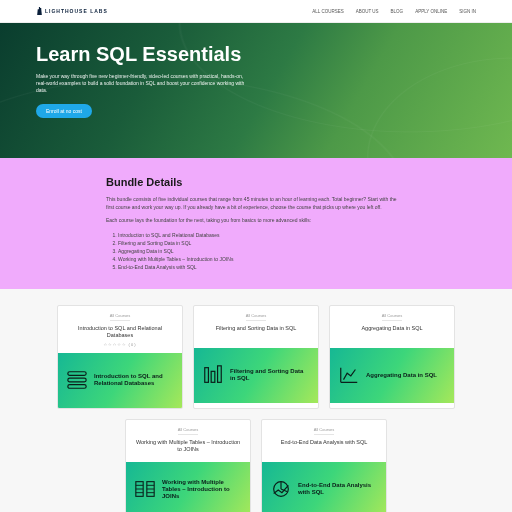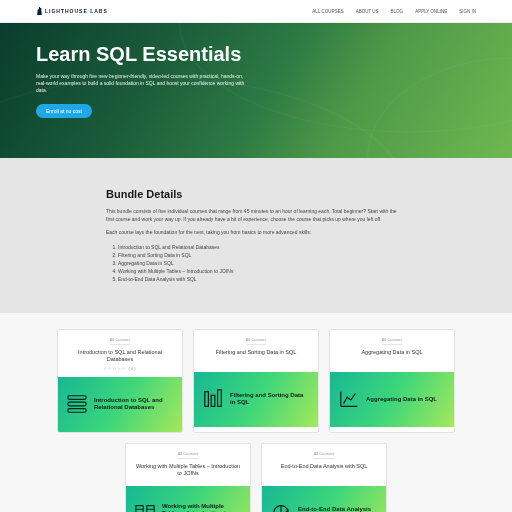--- a/index.html
+++ b/index.html
@@ -8,21 +8,21 @@
 .logo{display:flex;align-items:center;gap:2px}
 .logo-icon{width:7px;height:10px}
 .logo-text{font-weight:700;letter-spacing:1px;font-size:5px;color:#0a1f3a}
 .nav-links{display:flex;gap:12px;font-size:4.5px;color:#555}
 .nav-link{cursor:pointer}
 .hero{background:linear-gradient(120deg,#0a3d2e 0%,#1a5c3a 30%,#2d7a44 52%,#4d9948 68%,#6fb850 100%);padding:20px 36px 40px;color:#fff;position:relative;overflow:hidden}
 .hero::before{content:"";position:absolute;inset:0;background-image:radial-gradient(ellipse 380px 180px at 80% 0%,transparent 60%,rgba(255,255,255,.04) 60.5%,transparent 61%),radial-gradient(ellipse 260px 180px at 100% 100%,transparent 55%,rgba(255,255,255,.04) 55.5%,transparent 56%),radial-gradient(ellipse 420px 200px at 30% 130%,transparent 60%,rgba(255,255,255,.04) 60.5%,transparent 61%);pointer-events:none}
 .hero h1{font-size:20px;font-weight:700;line-height:1.1;margin-bottom:8px;max-width:220px}
 .hero p{font-size:5px;line-height:1.4;max-width:210px;margin-bottom:10px;opacity:.92}
 .cta-btn{display:inline-block;background:#1fa8e8;color:#fff;padding:4px 10px;border-radius:10px;font-size:5px;font-weight:500;cursor:pointer}
-.details{padding:30px 0;background:#e5e5e5}
+.details{padding:18px 0;background:#f0abfc}
 .details-inner{max-width:300px;margin:0 auto}
 .details h2{font-size:11px;font-weight:700;margin-bottom:8px;color:#1a1a1a}
 .details-p{font-size:5px;line-height:1.5;margin-bottom:6px;color:#444}
 .details ol{list-style:decimal;padding-left:12px;font-size:5px;line-height:1.6;color:#444}
 .courses{background:#f7f7f7;padding:16px 36px 26px}
 .course-grid{display:flex;flex-wrap:wrap;gap:10px;justify-content:center}
 .course-card{width:126px;background:#fff;border:1px solid #e3e3e3;border-radius:2px;overflow:hidden;display:flex;flex-direction:column;cursor:pointer}
 .card-header{padding:7px 8px 6px;text-align:center;display:flex;flex-direction:column;justify-content:flex-start;align-items:center;min-height:42px}
 .card-category{font-size:4px;color:#999;border-bottom:1px solid #e5e5e5;display:inline-block;padding-bottom:2px;margin-bottom:4px}
 .card-title{font-size:5.5px;font-weight:400;color:#333;line-height:1.3}

